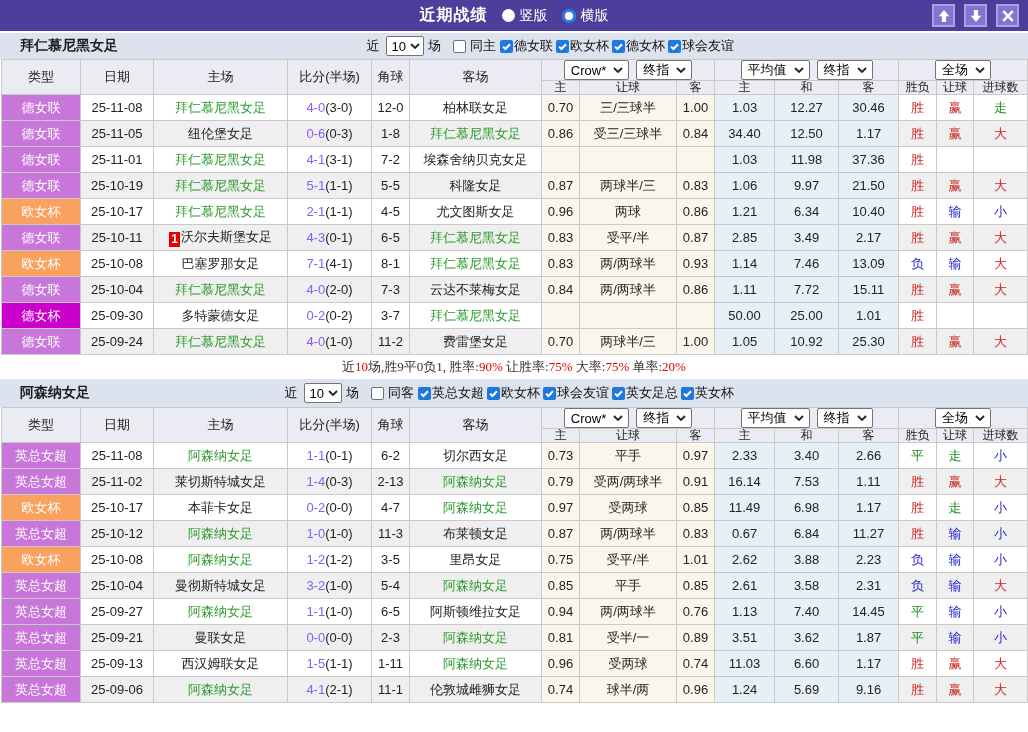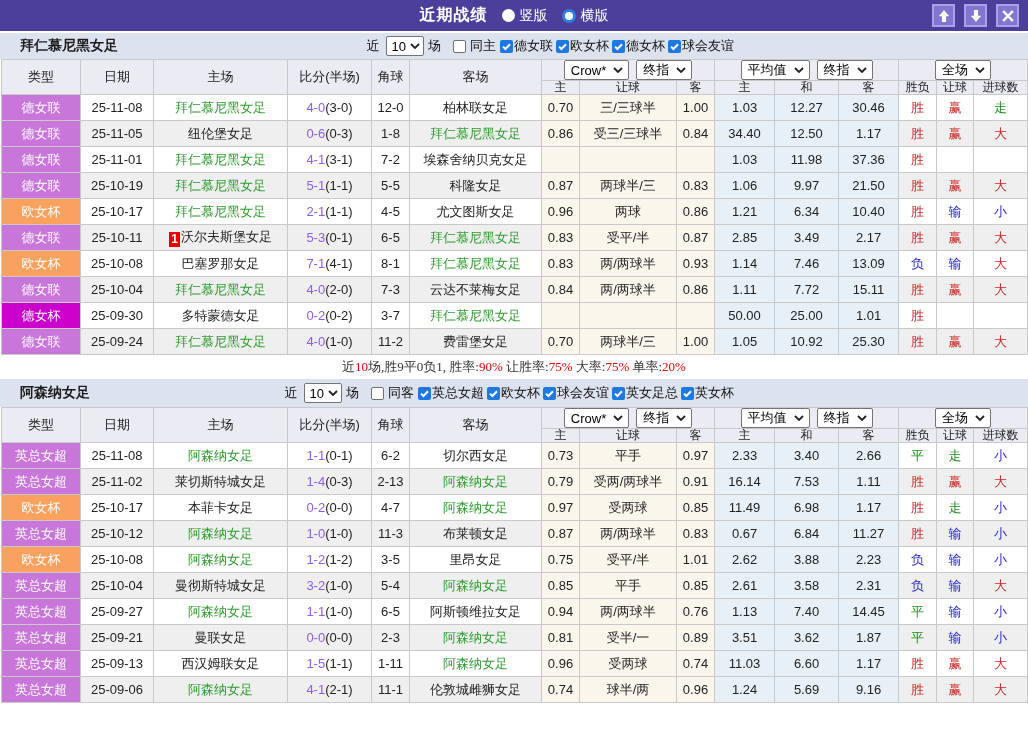--- a/index.html
+++ b/index.html
@@ -358,21 +358,21 @@
           <td class="c-blue">6.34</td>
           <td class="c-blue">10.40</td>
           <td class="res-red">胜</td>
           <td class="res-blue">输</td>
           <td class="res-blue">小</td>
         </tr>
         <tr class="even">
           <td class="c-type" style="background: rgb(200, 118, 218);">德女联</td>
           <td>25-10-11</td>
           <td><span class="badge-1">1</span><span>沃尔夫斯堡女足</span></td>
-          <td><span class="ft">5-3</span><span class="ht">(0-1)</span></td>
+          <td><span class="ft">4-3</span><span class="ht">(0-1)</span></td>
           <td>6-5</td>
           <td><span class="team-main">拜仁慕尼黑女足</span></td>
           <td class="c-ivory">0.83</td>
           <td class="c-ivory">受平/半</td>
           <td class="c-ivory">0.87</td>
           <td class="c-blue">2.85</td>
           <td class="c-blue">3.49</td>
           <td class="c-blue">2.17</td>
           <td class="res-red">胜</td>
           <td class="res-red">赢</td>

